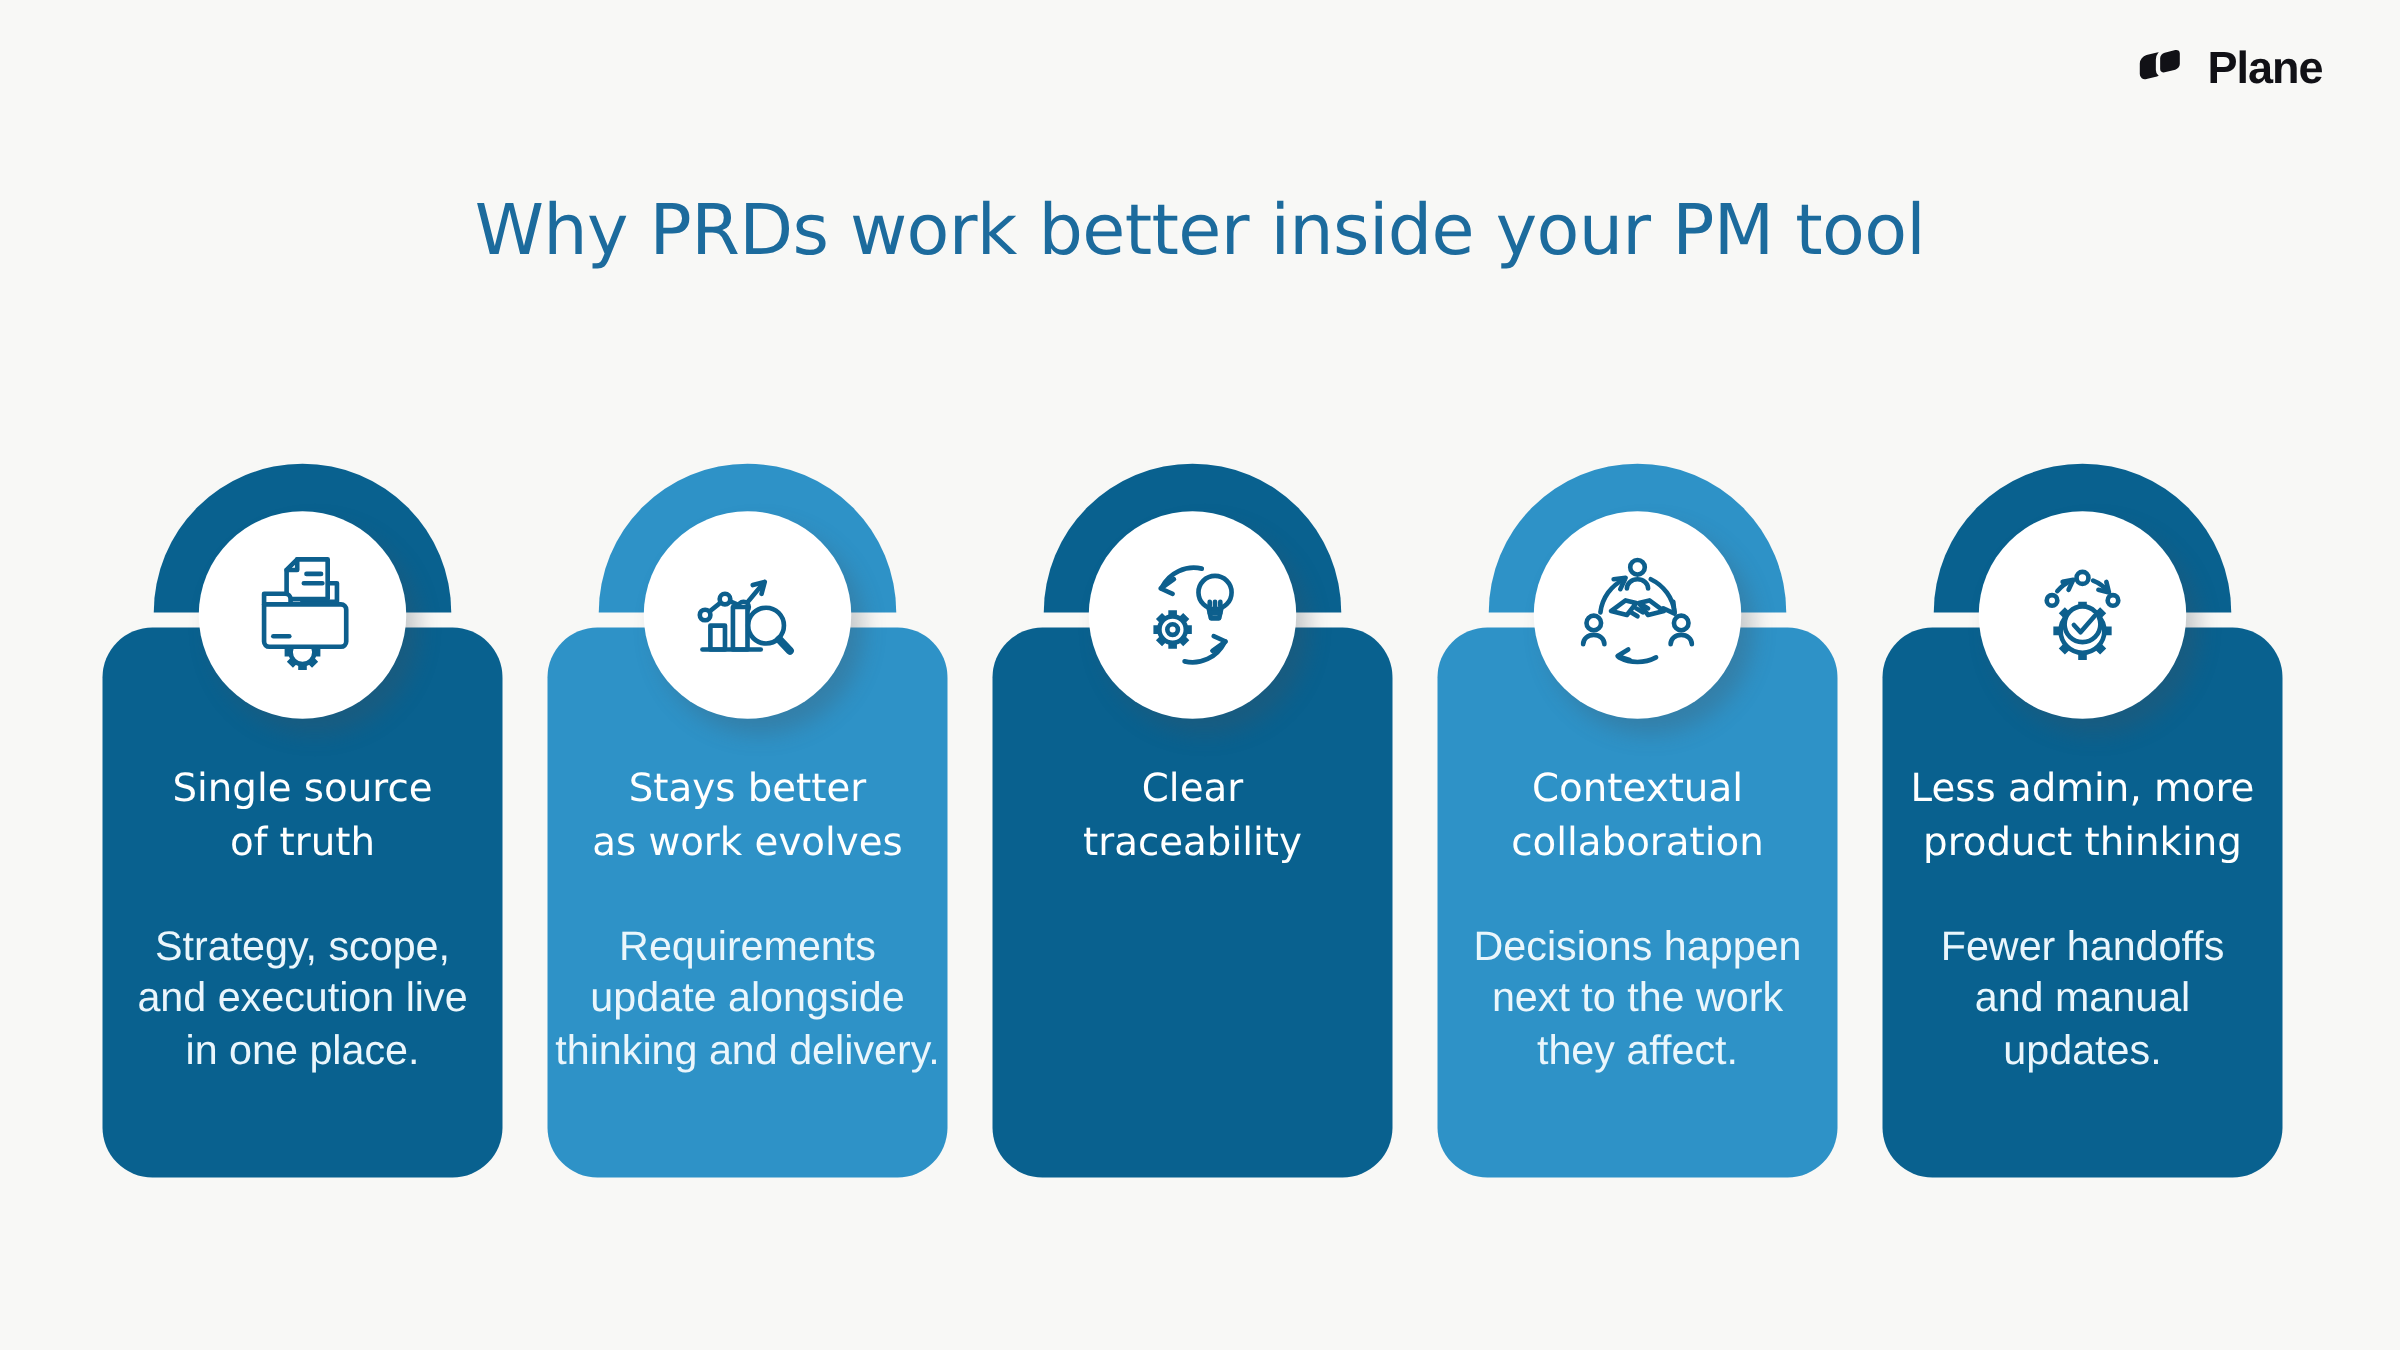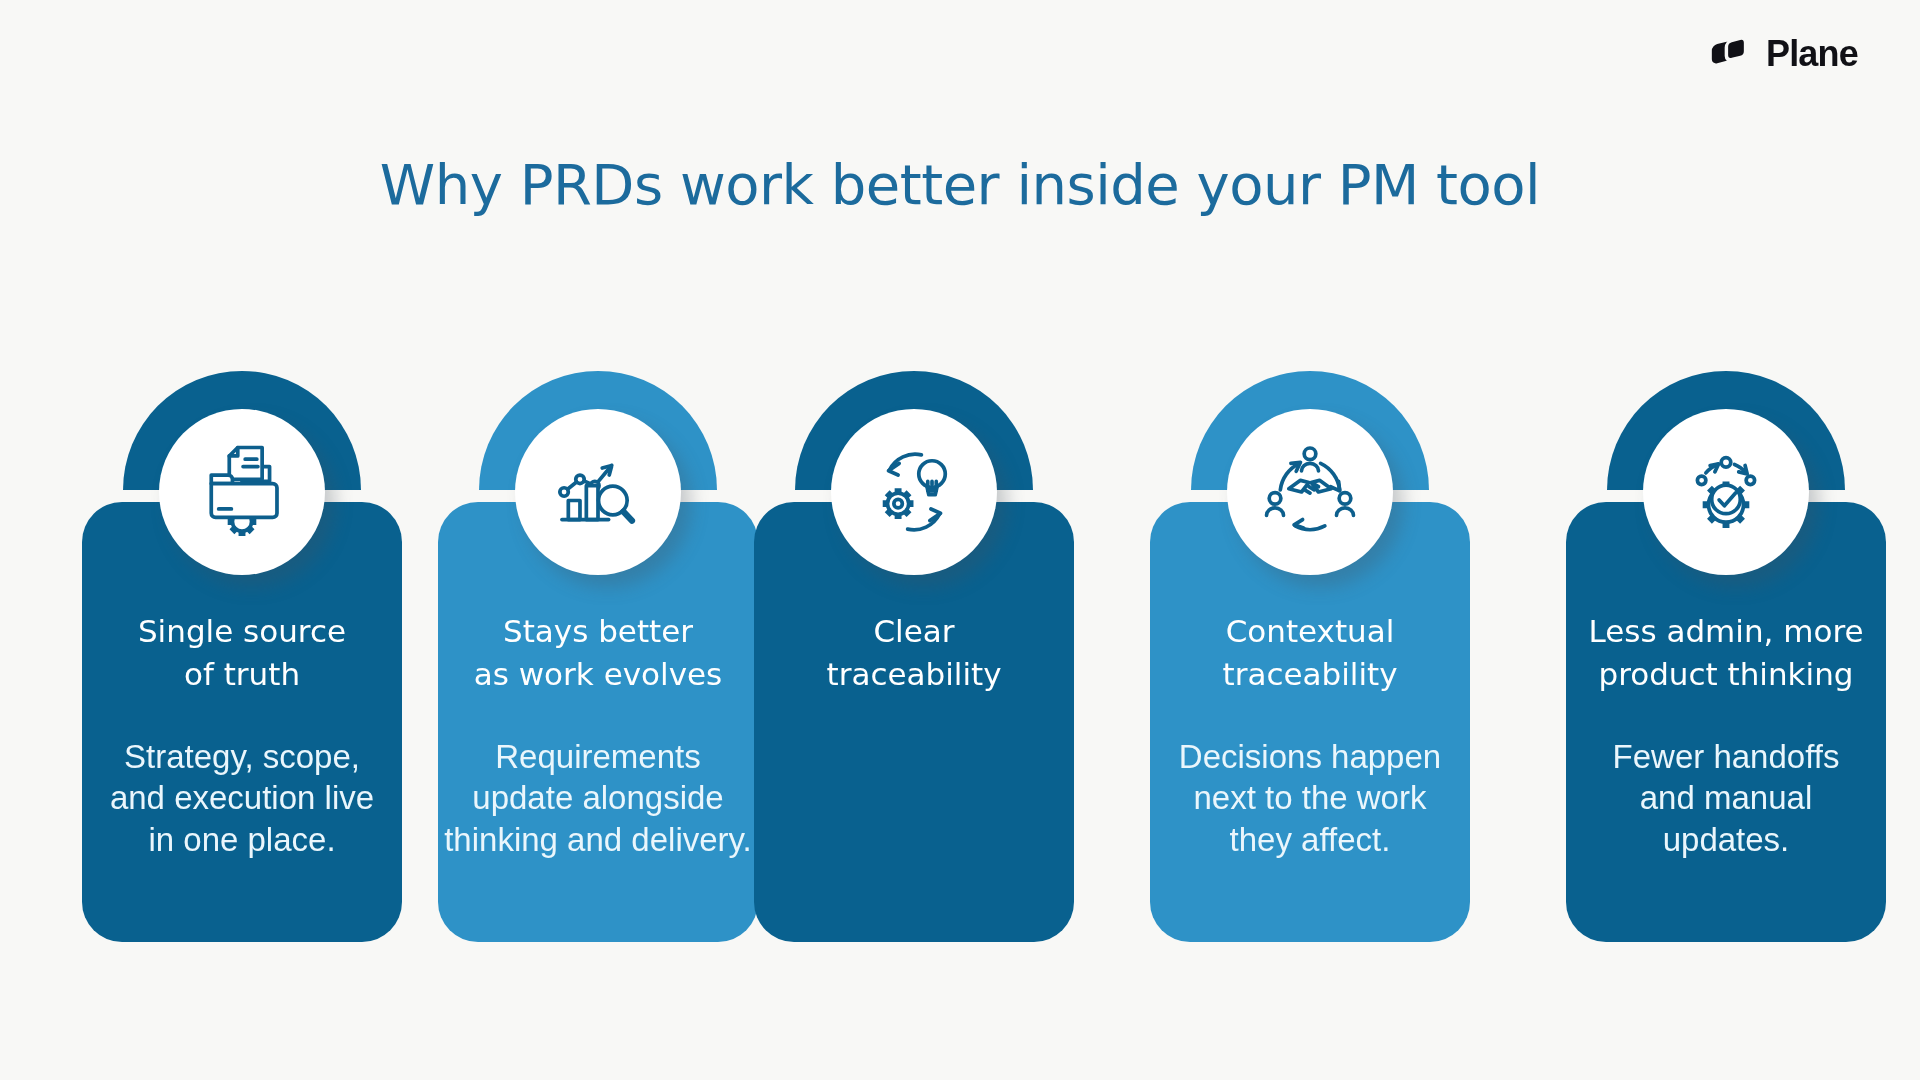--- a/index.html
+++ b/index.html
@@ -51,23 +51,23 @@
     height: 572px;
   }
   .card-unit {
     position: absolute;
     top: 0;
     width: 320px;
     height: 572px;
   }
   .card-unit.u1 { left: 82px; }
   .card-unit.u2 { left: 438px; }
-  .card-unit.u3 { left: 754px; padding-left: 11px; }
+  .card-unit.u3 { left: 794px; padding-left: 11px; }
   .card-unit.u4 { left: 1150px; }
-  .card-unit.u5 { left: 1566px; }
+  .card-unit.u5 { left: 1506px; }
 
   .arc {
     position: absolute;
     top: 0;
     left: 41px;
     width: 238px;
     height: 119px;
     border-radius: 119px 119px 0 0;
     z-index: 1;
   }
@@ -253,21 +253,21 @@
         <circle class="fillw" cx="83" cy="56" r="5.5"></circle>
         <path d="M75,72 a8,7 0 0 1 16,0"></path>
 
         <path class="fillw" d="M30,47 l11,-8 8,2 -7,9 z"></path>
         <path class="fillw" d="M70,47 l-11,-8 -8,2 7,9 z"></path>
         <path d="M45,48 l5,3 M49,45 l5,3 M53,42 l5,3"></path>
       </svg>
     </div>
     <div class="card light">
       <h3 class="card-title">Contextual
-traceability</h3>
+collaboration</h3>
       <p class="card-body">Decisions happen
 next to the work
 they affect.</p>
     </div>
   </div>
 
   <div class="card-unit u5">
     <div class="arc dark"></div>
     <div class="icon-circle">
       <svg class="icon" viewBox="0 0 100 100">

